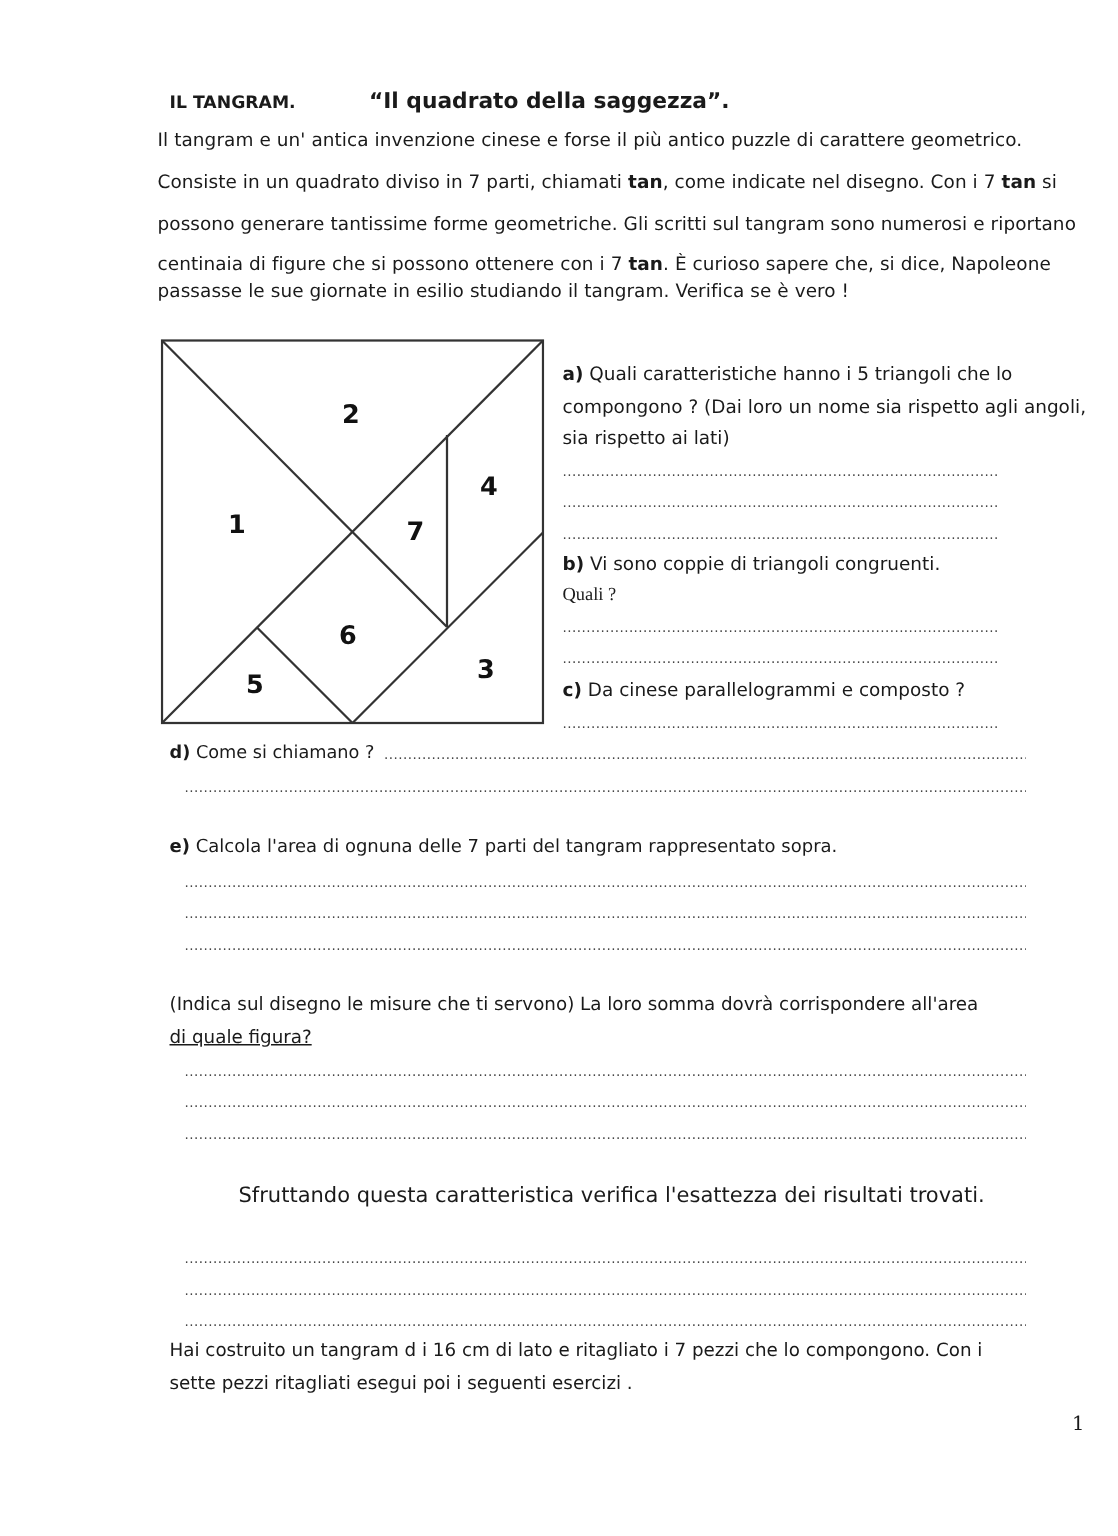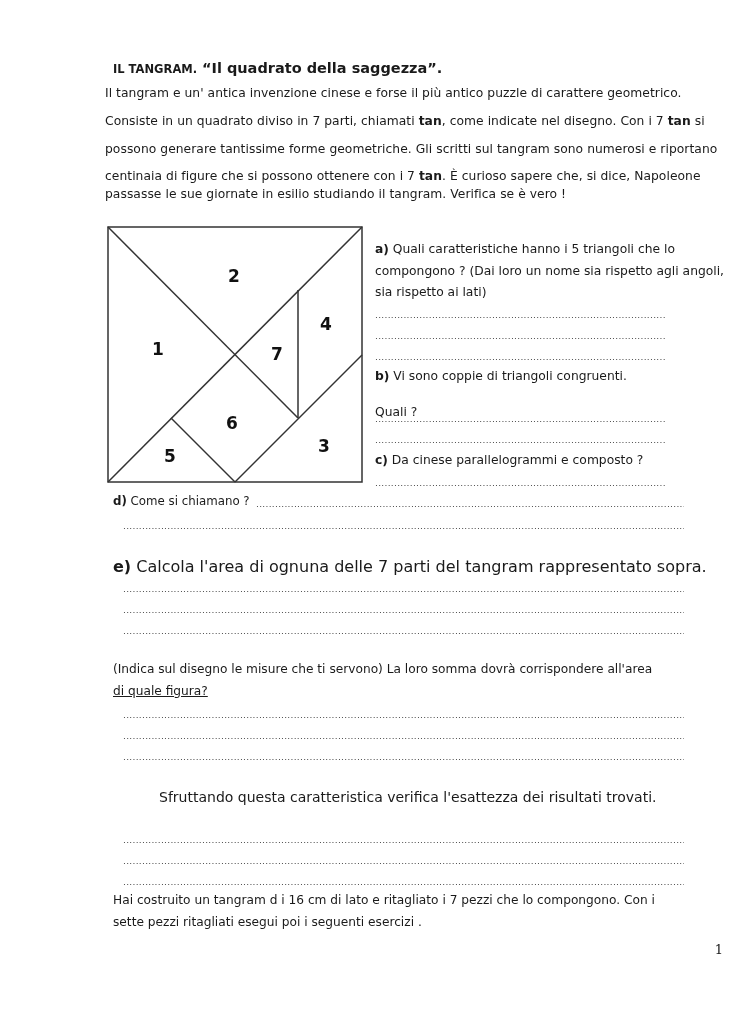--- a/index.html
+++ b/index.html
@@ -1,21 +1,21 @@
 <!DOCTYPE html>
 <html><head>
 <meta charset="utf-8">
 <style>
   html, body { margin: 0; padding: 0; background: #ffffff; }
   body { width: 745px; height: 1024px; position: relative; overflow: hidden;
          font-family: "DejaVu Sans", sans-serif; color: #1a1a1a; }
   .abs { position: absolute; white-space: nowrap; }
   .title { left: 113px; top: 60px; font-size: 14px; font-weight: bold; letter-spacing: 0; }
   .title .small { font-size: 11.5px; }
-  .title .big { font-size: 14.5px; }
+  .title .big { font-size: 14.5px; margin-left: 44px; }
   .intro { left: 105px; font-size: 12.3px; letter-spacing: 0.05px; }
   .q { font-size: 12.3px; }
   .q b { font-weight: bold; }
   .dots { overflow: hidden; white-space: nowrap; color: #444; font-size: 9px; letter-spacing: 0.3px; line-height: 10px; height: 10px; }
   .dots::before { content: "................................................................................................................................................................................................................................................................................................................................................................................................."; }
   .answer { border: none; background: transparent; }
   svg text { font-family: "DejaVu Sans", sans-serif; font-weight: bold; font-size: 17px; fill: #111; }
   .pagenum { right: 22px; top: 942px; font-size: 13px; font-family: "DejaVu Serif", serif; }
 </style>
 </head>
@@ -63,38 +63,38 @@
 <div class="abs q" style="left:375px; top:264px;">compongono ? (Dai loro un nome sia rispetto agli angoli,</div>
 <div class="abs q" style="left:375px; top:285px;text-align:center;">sia rispetto ai lati)</div>
 <div class="abs dots answer" style="left:375px; top:310px; width:290px;"></div>
 <div class="abs dots answer" style="left:375px; top:331px; width:290px;"></div>
 <div class="abs dots answer" style="left:375px; top:352px; width:290px;"></div>
 
 <div class="abs q" style="left:375px; top:369px;">
   <b>b)</b>
   <span>Vi sono coppie di triangoli congruenti.</span>
 </div>
-<div class="abs q" style="left:375px; top:405px;">Quali ?</div>
+<div class="abs q" style="left:375px; top:389px;font-family:Liberation Serif, serif;">Quali ?</div>
 <div class="abs dots answer" style="left:375px; top:414px; width:290px;"></div>
 <div class="abs dots answer" style="left:375px; top:435px; width:290px;"></div>
 
 <div class="abs q" style="left:375px; top:453px;">
   <b>c)</b>
   <span>Da cinese parallelogrammi  e composto ?</span>
 </div>
 <div class="abs dots answer" style="left:375px; top:478px; width:290px;"></div>
 
 <div class="abs q" style="left:113px; top:494px; font-size:11.8px;">
   <b>d)</b>
   <span>Come si chiamano ?</span>
 </div>
 <div class="abs dots answer" style="left:256px; top:499px; width:428px;"></div>
 <div class="abs dots answer" style="left:123px; top:521px; width:561px;"></div>
 
-<div class="abs q" style="left:113px; top:557px; font-size:16px;">
+<div class="abs q" style="left:113px; top:557px; font-size:12px;">
   <b>e)</b>
   <span>Calcola l'area di ognuna delle 7 parti del tangram rappresentato  sopra.</span>
 </div>
 <div class="abs dots answer" style="left:123px; top:584px; width:561px;"></div>
 <div class="abs dots answer" style="left:123px; top:605px; width:561px;"></div>
 <div class="abs dots answer" style="left:123px; top:626px; width:561px;"></div>
 
 <div class="abs q" style="left:113px; top:662px; font-size:12.2px;">(Indica sul disegno le misure che ti servono) La loro somma dovrà corrispondere all'area</div>
 <div class="abs q" style="left:113px; top:684px; font-size:12.2px;text-decoration:underline;">di quale figura?</div>
 <div class="abs dots answer" style="left:123px; top:710px; width:561px;"></div>

